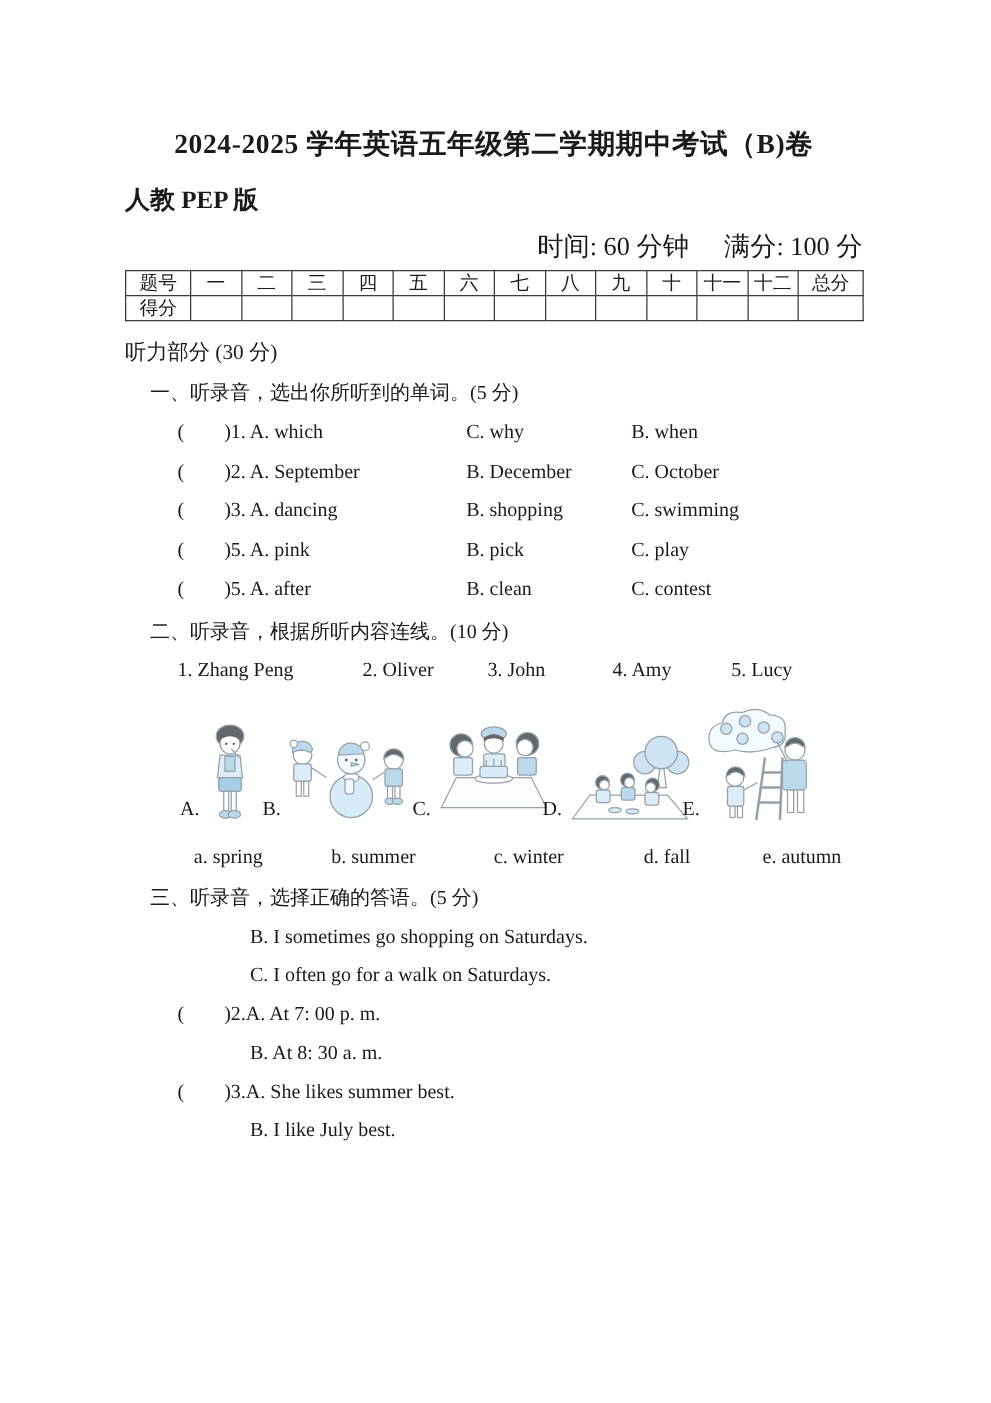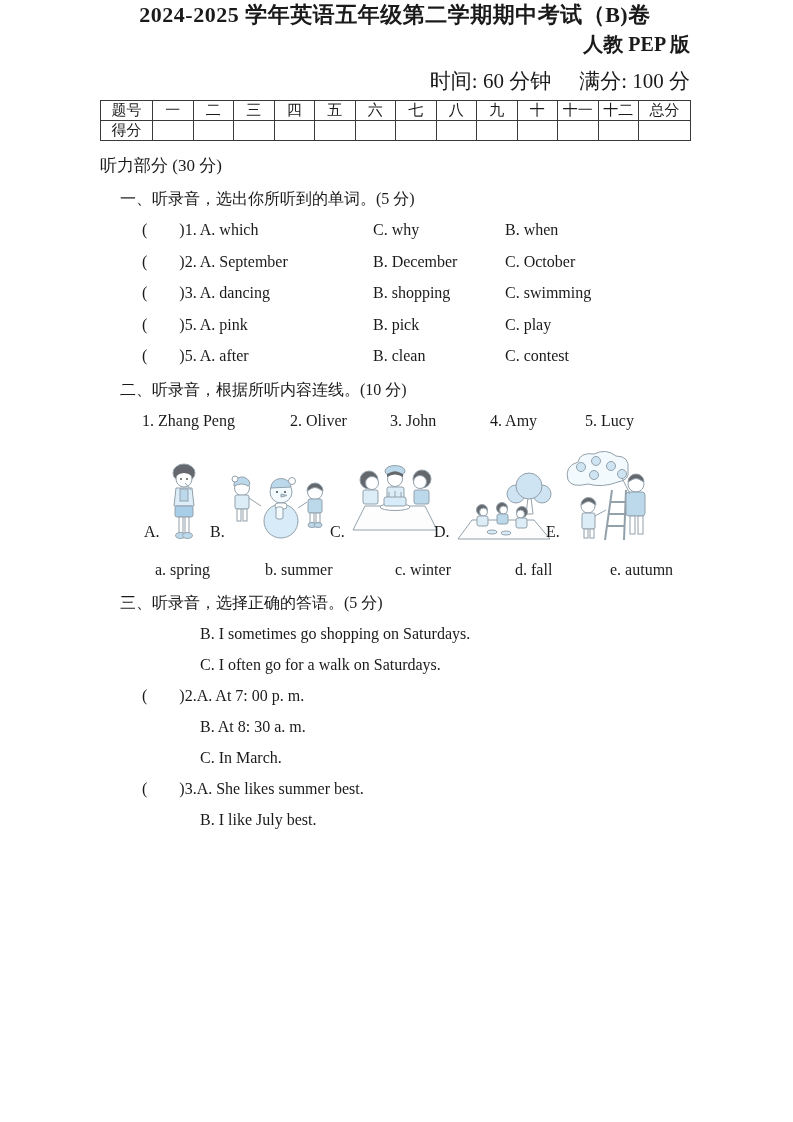--- a/index.html
+++ b/index.html
@@ -9,33 +9,35 @@
     width: 793px;
     height: 1122px;
     background: #ffffff;
     font-family: "Liberation Serif", "DejaVu Serif", serif;
     color: #1a1a1a;
     overflow: hidden;
   }
   .content {
     width: 590px;
     margin-left: 100px;
+    padding-top: 100px;
   }
   .exam-title {
     text-align: center;
     font-size: 22px;
     font-weight: bold;
     line-height: 30px;
     letter-spacing: 0.5px;
   }
   .exam-subtitle {
-    text-align: right;
+    text-align: left;
     font-size: 20px;
     font-weight: bold;
     line-height: 28px;
+    margin-top: 16px;
   }
   .info-line {
     display: flex;
     justify-content: flex-end;
     gap: 28px;
     font-size: 21px;
     line-height: 22px;
     margin-top: 12px;
   }
   table.score-table {
@@ -364,21 +366,20 @@
     </div>
 
     <div class="part-heading">三、听录音，选择正确的答语。(5 分)</div>
     <div>
       <div class="ans-rest">B. I sometimes go shopping on Saturdays.</div>
       <div class="ans-rest">C. I often go for a walk on Saturdays.</div>
     </div>
     <div>
       <div class="ans-first">(　　)2.A. At 7: 00 p. m.</div>
       <div class="ans-rest">B. At 8: 30 a. m.</div>
-      <div class="ans-rest">C. In March.</div>
     </div>
     <div>
       <div class="ans-first">(　　)3.A. She likes summer best.</div>
       <div class="ans-rest">B. I like July best.</div>
     </div>
 
   </div>
 </div>
 
 </body></html>

